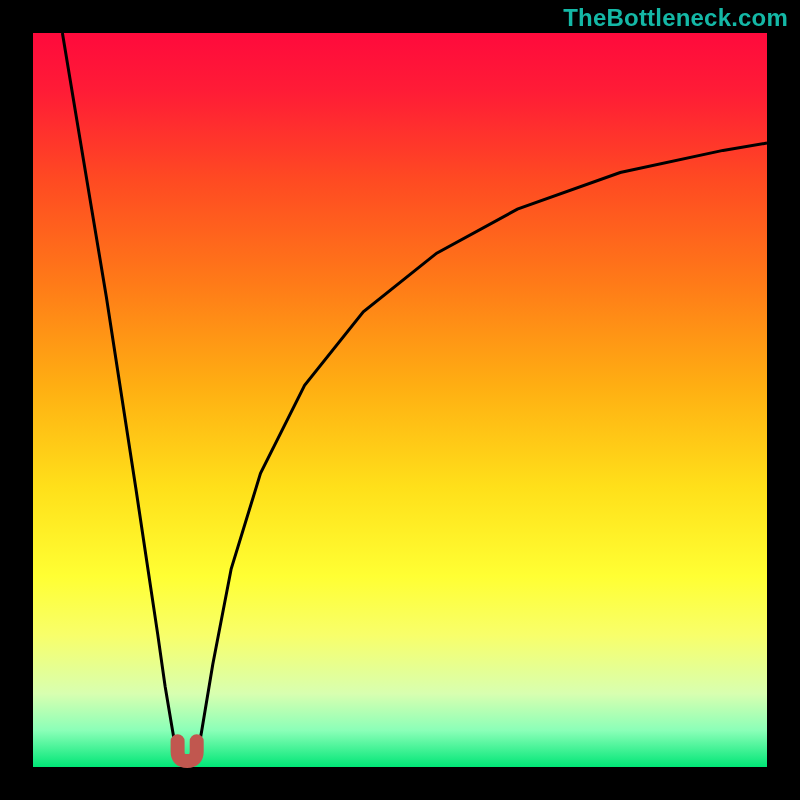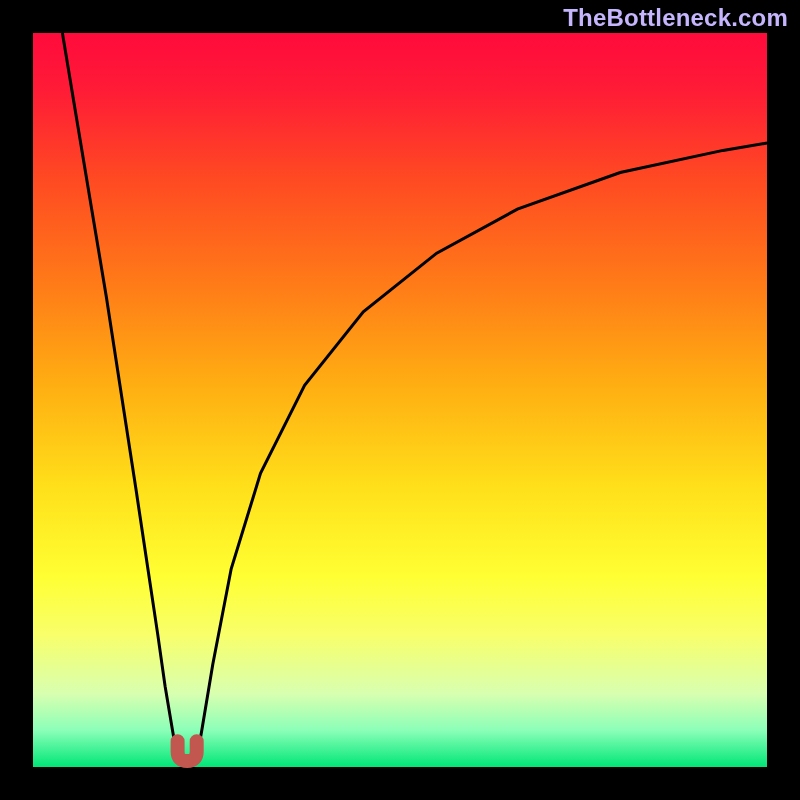--- a/index.html
+++ b/index.html
@@ -16,21 +16,21 @@
     top: 0;
     left: 0;
     width: 800px;
     height: 800px;
     background: #000;
   }
   .watermark {
     position: absolute;
     top: 4px;
     right: 12px;
-    color: #c4b5fd;
+    color: #14b8a6;
     font-size: 24px;
     font-weight: 600;
     letter-spacing: 0.2px;
     z-index: 10;
   }
   svg {
     position: absolute;
     top: 0;
     left: 0;
   }

